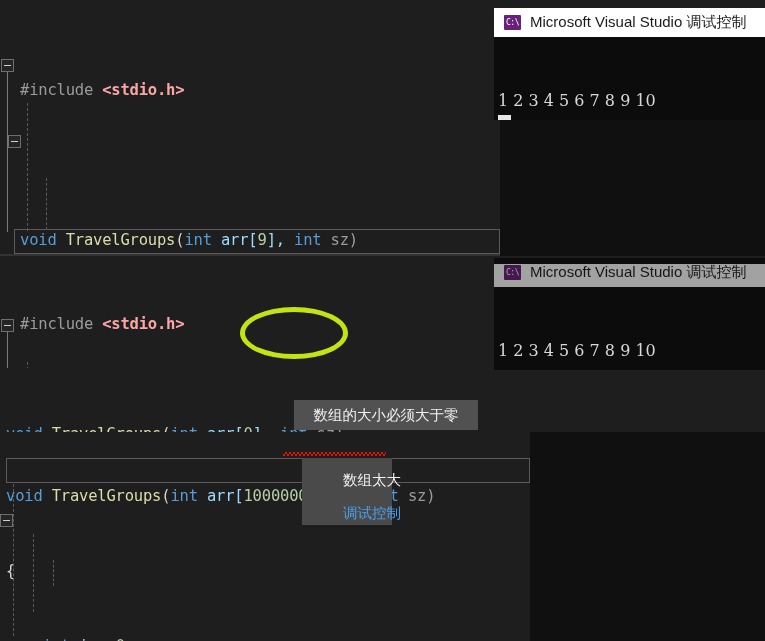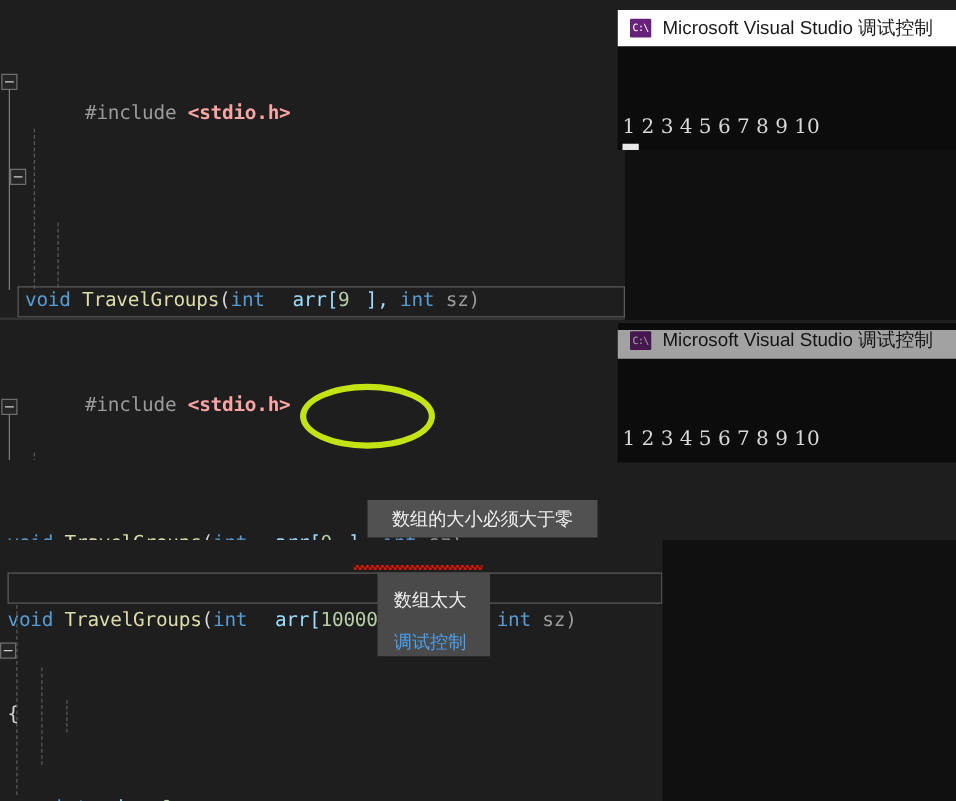--- a/index.html
+++ b/index.html
@@ -32,25 +32,25 @@
     line-height: 25px;
     white-space: pre;
     color: #d4d4d4;
     letter-spacing: -0.2px;
   }
   .ln { height: 25px; white-space: pre; position: relative; }
 
   
   .kw      { color: #569cd6; }   
   .fn      { color: #dcdcaa; }   
-  .id      { color: #9cdcfe; margin-left: 13px; }   
+  .id      { color: #9cdcfe; }   
   .plain   { color: #d4d4d4; }
   .punct   { color: #d4d4d4; }
   .num     { color: #b5cea8; }   
-  .pp      { color: #9b9b9b; margin-left: 48px; }   
+  .pp      { color: #9b9b9b; }   
   .hdr     { color: #fca5a5; font-weight: bold; }   
   .gray    { color: #9b9b9b; }
 
   
   .collapse {
     position: absolute;
     left: 1px;
     width: 13px;
     height: 13px;
     border: 1px solid #6e6e6e;
@@ -171,20 +171,21 @@
     background: #4a4a4a;
     box-sizing: border-box;
     font-family: "Liberation Sans", sans-serif;
     font-size: 14.5px;
     padding: 9px 0 8px 0;
   }
   .qitem {
     padding: 4px 13px 5px 13px;
     color: #f1f1f1;
     white-space: nowrap;
+    margin-left: 28px;
   }
   .qitem.link { color: #4aa0f0; padding-top: 9px; }
 
   
   .sep {
     position: absolute;
     background: #333333;
   }
   .darkstrip {
     position: absolute;

